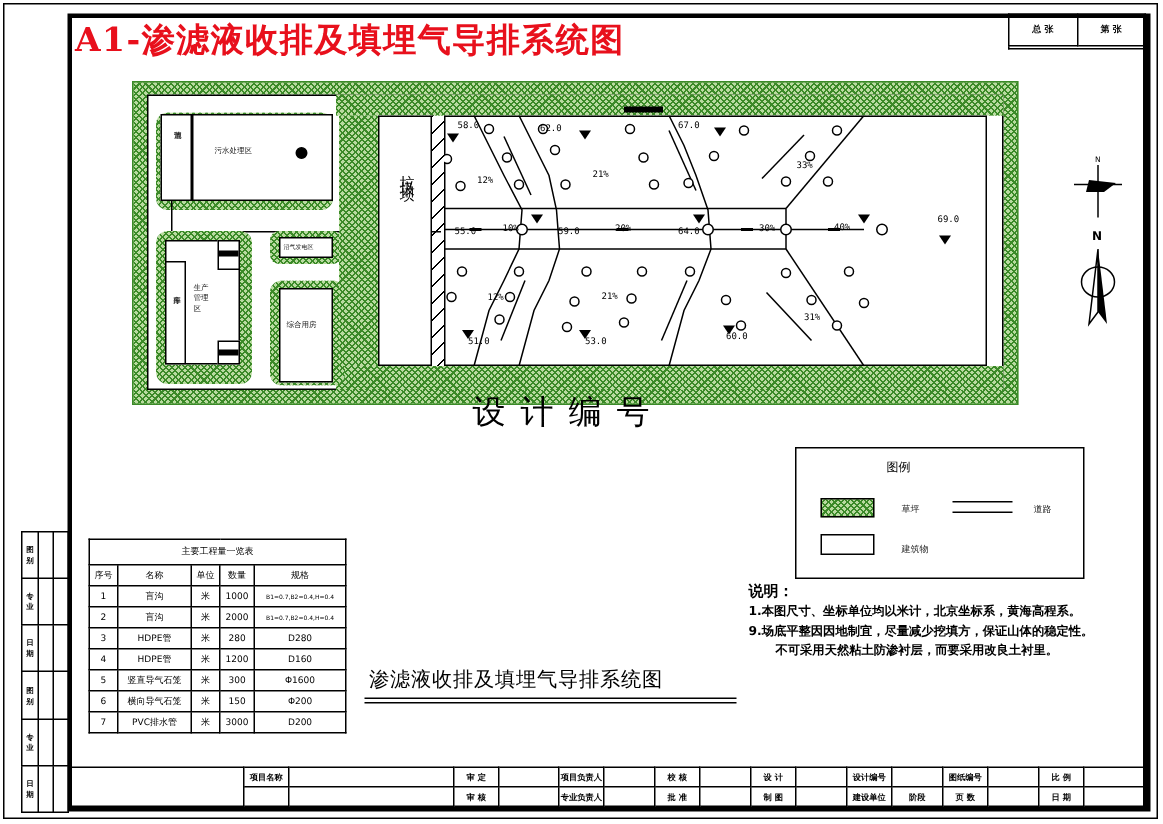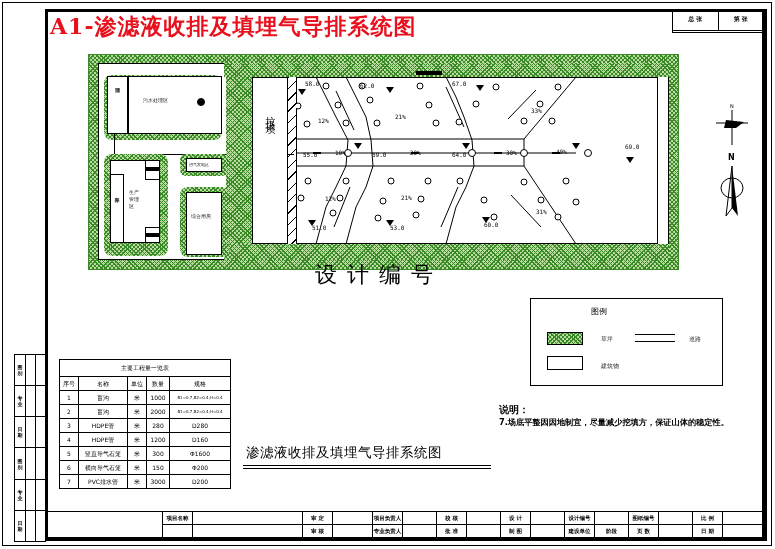--- a/index.html
+++ b/index.html
@@ -17,21 +17,21 @@
   .white { background:#fff; }
   .blk { border:1px solid #000; box-sizing:border-box; background:#fff; }
   .label-xs { font-size:5px; color:#222; white-space:nowrap; }
   .elev { font-size:6px; font-family:"DejaVu Sans Mono", monospace; white-space:nowrap; }
   .pct { font-size:6px; font-family:"DejaVu Sans Mono", monospace; white-space:nowrap; }
   .big { font-family:"DejaVu Serif", serif; font-size:22px; letter-spacing:10px; white-space:nowrap; }
   .legend { left:530px; top:298px; width:193px; height:88px; border:1px solid #000; box-sizing:border-box; background:#fff; }
   .qtable { left:59px; top:359px; width:172px; }
   .qtable table { border-collapse:collapse; width:100%; font-size:6px; }
   .qtable td, .qtable th { border:1px solid #000; text-align:center; padding:0 1px; font-weight:normal; line-height:8px; height:13px; }
-  .notes { left:499px; top:403px; font-size:8.2px; font-weight:bold; line-height:13px; font-family:"DejaVu Sans", sans-serif; white-space:nowrap; }
+  .notes { left:499px; top:388px; font-size:8.2px; font-weight:bold; line-height:13px; font-family:"DejaVu Sans", sans-serif; white-space:nowrap; }
   .subtitle { left:246px; top:444px; font-family:"DejaVu Serif", serif; font-size:13.5px; white-space:nowrap; letter-spacing:0.5px; }
   .bottom-tb { left:46px; top:511px; width:716px; height:27px; }
   .bottom-tb table { border-collapse:collapse; width:100%; height:100%; table-layout:fixed; }
   .bottom-tb td { border:1px solid #000; font-size:5.5px; font-weight:bold; text-align:center; padding:0; overflow:hidden; white-space:nowrap; }
   .side-tb { left:14px; top:354px; width:32px; height:188px; }
   .side-tb table { border-collapse:collapse; width:100%; height:100%; }
   .side-tb td { border:1px solid #000; font-size:5px; font-weight:bold; text-align:center; padding:0; }
 </style>
 </head>
 <body>
@@ -302,21 +302,23 @@
     </tr>
   </tbody>
     </table>
 </div>
 
 <div class="abs subtitle">渗滤液收排及填埋气导排系统图</div>
 <div class="abs" style="left:243px;top:465px;width:248px;height:2px;border-top:1px solid #000;border-bottom:1px solid #000;"></div>
 
 <div class="abs notes">
   <div style="font-size:10px;">说明：</div>
-  <div>7.场底平整因因地制宜，尽量减少挖填方，保证山体的稳定性。</div>
+  <div>1.本图尺寸、坐标单位均以米计，北京坐标系，黄海高程系。</div>
+  <div>9.场底平整因因地制宜，尽量减少挖填方，保证山体的稳定性。</div>
+  <div style="padding-left:18px;">  不可采用天然粘土防渗衬层，而要采用改良土衬里。</div>
 </div>
 
 <div class="abs side-tb">
   <table>
     <tbody>
         <tr>
           <td style="width:10px;">图 别</td>
           <td></td>
           <td></td>
         </tr>

